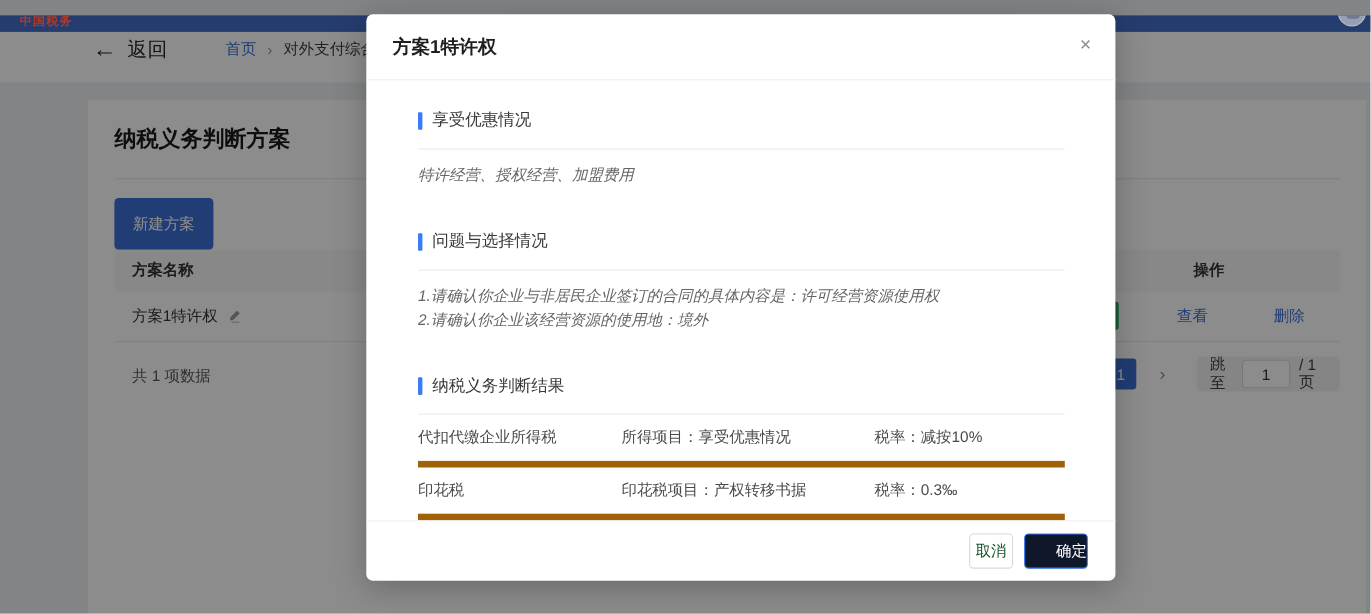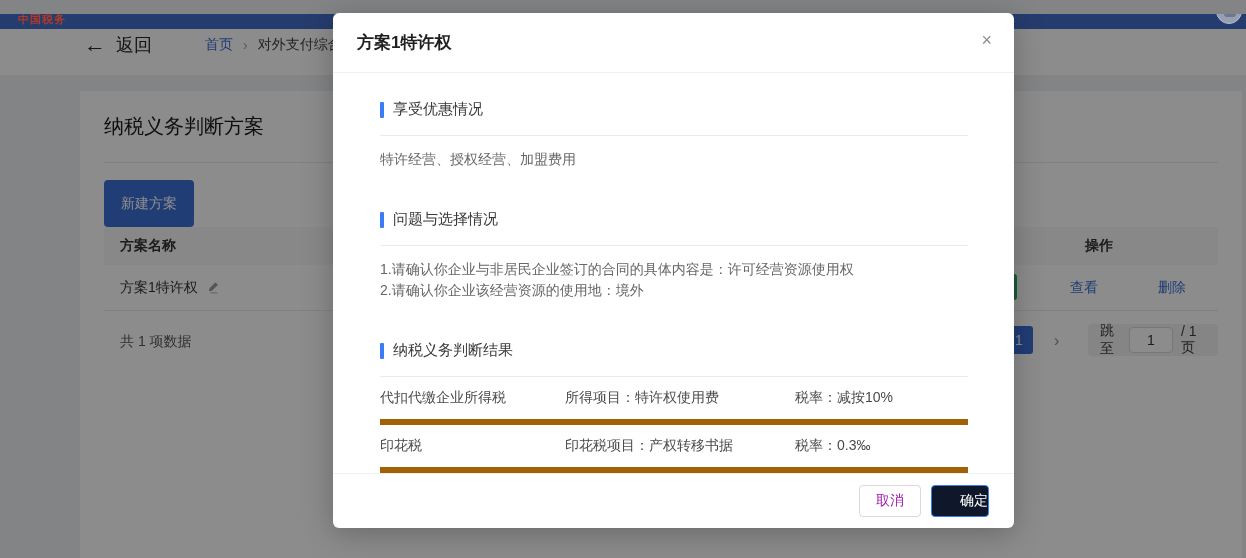--- a/index.html
+++ b/index.html
@@ -34,21 +34,21 @@
   .back-group { position:absolute; left:84px; top:0; height:60px; display:flex; align-items:center; gap:10px; cursor:pointer; }
   .back-arrow { font-size:22px; color:#2b2b2b; line-height:1; }
   .back-label { font-size:18px; color:#262626; font-weight:500; }
   .crumbs { position:absolute; left:172px; top:0; height:60px; display:flex; align-items:center; gap:10px; font-size:14px;margin-left:33px; }
   .crumb-home { color:#3d70d6; cursor:pointer; }
   .crumb-sep { color:#9aa0a6; }
   .crumb-cur { color:#3f3f3f; }
   
   .main { position:absolute; left:0; top:75px; width:1246px; bottom:0; background:#eef0f3; z-index:1; }
   .card { position:absolute; left:80px; top:16px; right:4px; bottom:0; background:#ffffff; }
-  .page-title { position:absolute; left:24px; top:22px; font-size:20px; font-weight:normal; color:#1a1a1a; }
+  .page-title { position:absolute; left:24px; top:22px; font-size:20px; font-weight:bold; color:#1a1a1a; }
   .title-divider { position:absolute; left:24px; right:24px; top:71px; height:1px; background:#e9e9e9; }
   .new-btn {
     position:absolute; left:24px; top:89px; width:90px; height:47px;
     background:#3d70d6; color:#fff; font-size:14px; border:none; border-radius:4px; cursor:pointer;
   }
   .thead {
     position:absolute; left:24px; right:24px; top:136px; height:38px;
     background:#f7f8fa; font-size:14px; font-weight:bold; color:#333;
   }
   .th-name { position:absolute; left:16px; top:10px; }
@@ -102,36 +102,36 @@
     cursor:pointer; line-height:1; background:none; border:none;
     font-family:"Liberation Sans","DejaVu Sans",sans-serif;
   }
   .modal-body { padding:27px 46px 0 47px; }
   .sec-head {
     display:flex; align-items:center; gap:9px;
     padding-bottom:16px; border-bottom:1px solid #ebebeb;
   }
   .sec-bar { width:4px; height:16px; background:#3a7bf6; border-radius:1px; }
   .sec-title { font-size:15px; color:#383838;text-align:center; }
-  .sec-content { padding-top:13px; font-size:14px; color:#666; line-height:21px; }
+  .sec-content { padding-top:13px; font-size:14px; color:#666; line-height:21px;font-style:italic; }
   .sec-gap { margin-top:40px; }
   .r-row {
     display:flex; align-items:center; height:48px;
     border-bottom:6px solid #a16207; font-size:14px; color:#4a4a4a;
   }
   .r-col1 { width:185px; }
   .r-col2 { width:230px; }
   .modal-footer {
     position:absolute; left:0; right:0; bottom:0; height:55px;
     border-top:1px solid #f0f0f0;
     display:flex; align-items:center; justify-content:flex-end; gap:10px; padding-right:25px;
   }
   .btn { height:32px; border-radius:4px; font-size:14px; cursor:pointer;
     font-family:"Liberation Sans","DejaVu Sans",sans-serif; }
-  .btn-cancel { width:62px; background:#fff; border:1px solid #d9d9d9; color:#a21caf; }
+  .btn-cancel { width:40px; background:#fff; border:1px solid #d9d9d9; color:#14532d; }
   .btn-confirm { width:58px; background:#0f172a; border:1px solid #3a7bf6; color:#fff;padding-left:28px; }
 </style>
 </head>
 <body>
 
 <div class="topbar">
   <span class="logo">中国税务</span>
   <span class="avatar"></span>
 </div>
 
@@ -216,21 +216,21 @@
       </div>
     </div>
 
     <div class="section sec-gap">
       <div class="sec-head">
         <span class="sec-bar"></span>
         <span class="sec-title">纳税义务判断结果</span>
       </div>
       <div class="r-row">
         <span class="r-col1">代扣代缴企业所得税</span>
-        <span class="r-col2">所得项目：特许权使用费</span>
+        <span class="r-col2">所得项目：享受优惠情况</span>
         <span class="r-col3">税率：减按10%</span>
       </div>
       <div class="r-row">
         <span class="r-col1">印花税</span>
         <span class="r-col2">印花税项目：产权转移书据</span>
         <span class="r-col3">税率：0.3‰</span>
       </div>
     </div>
 
   </div>

